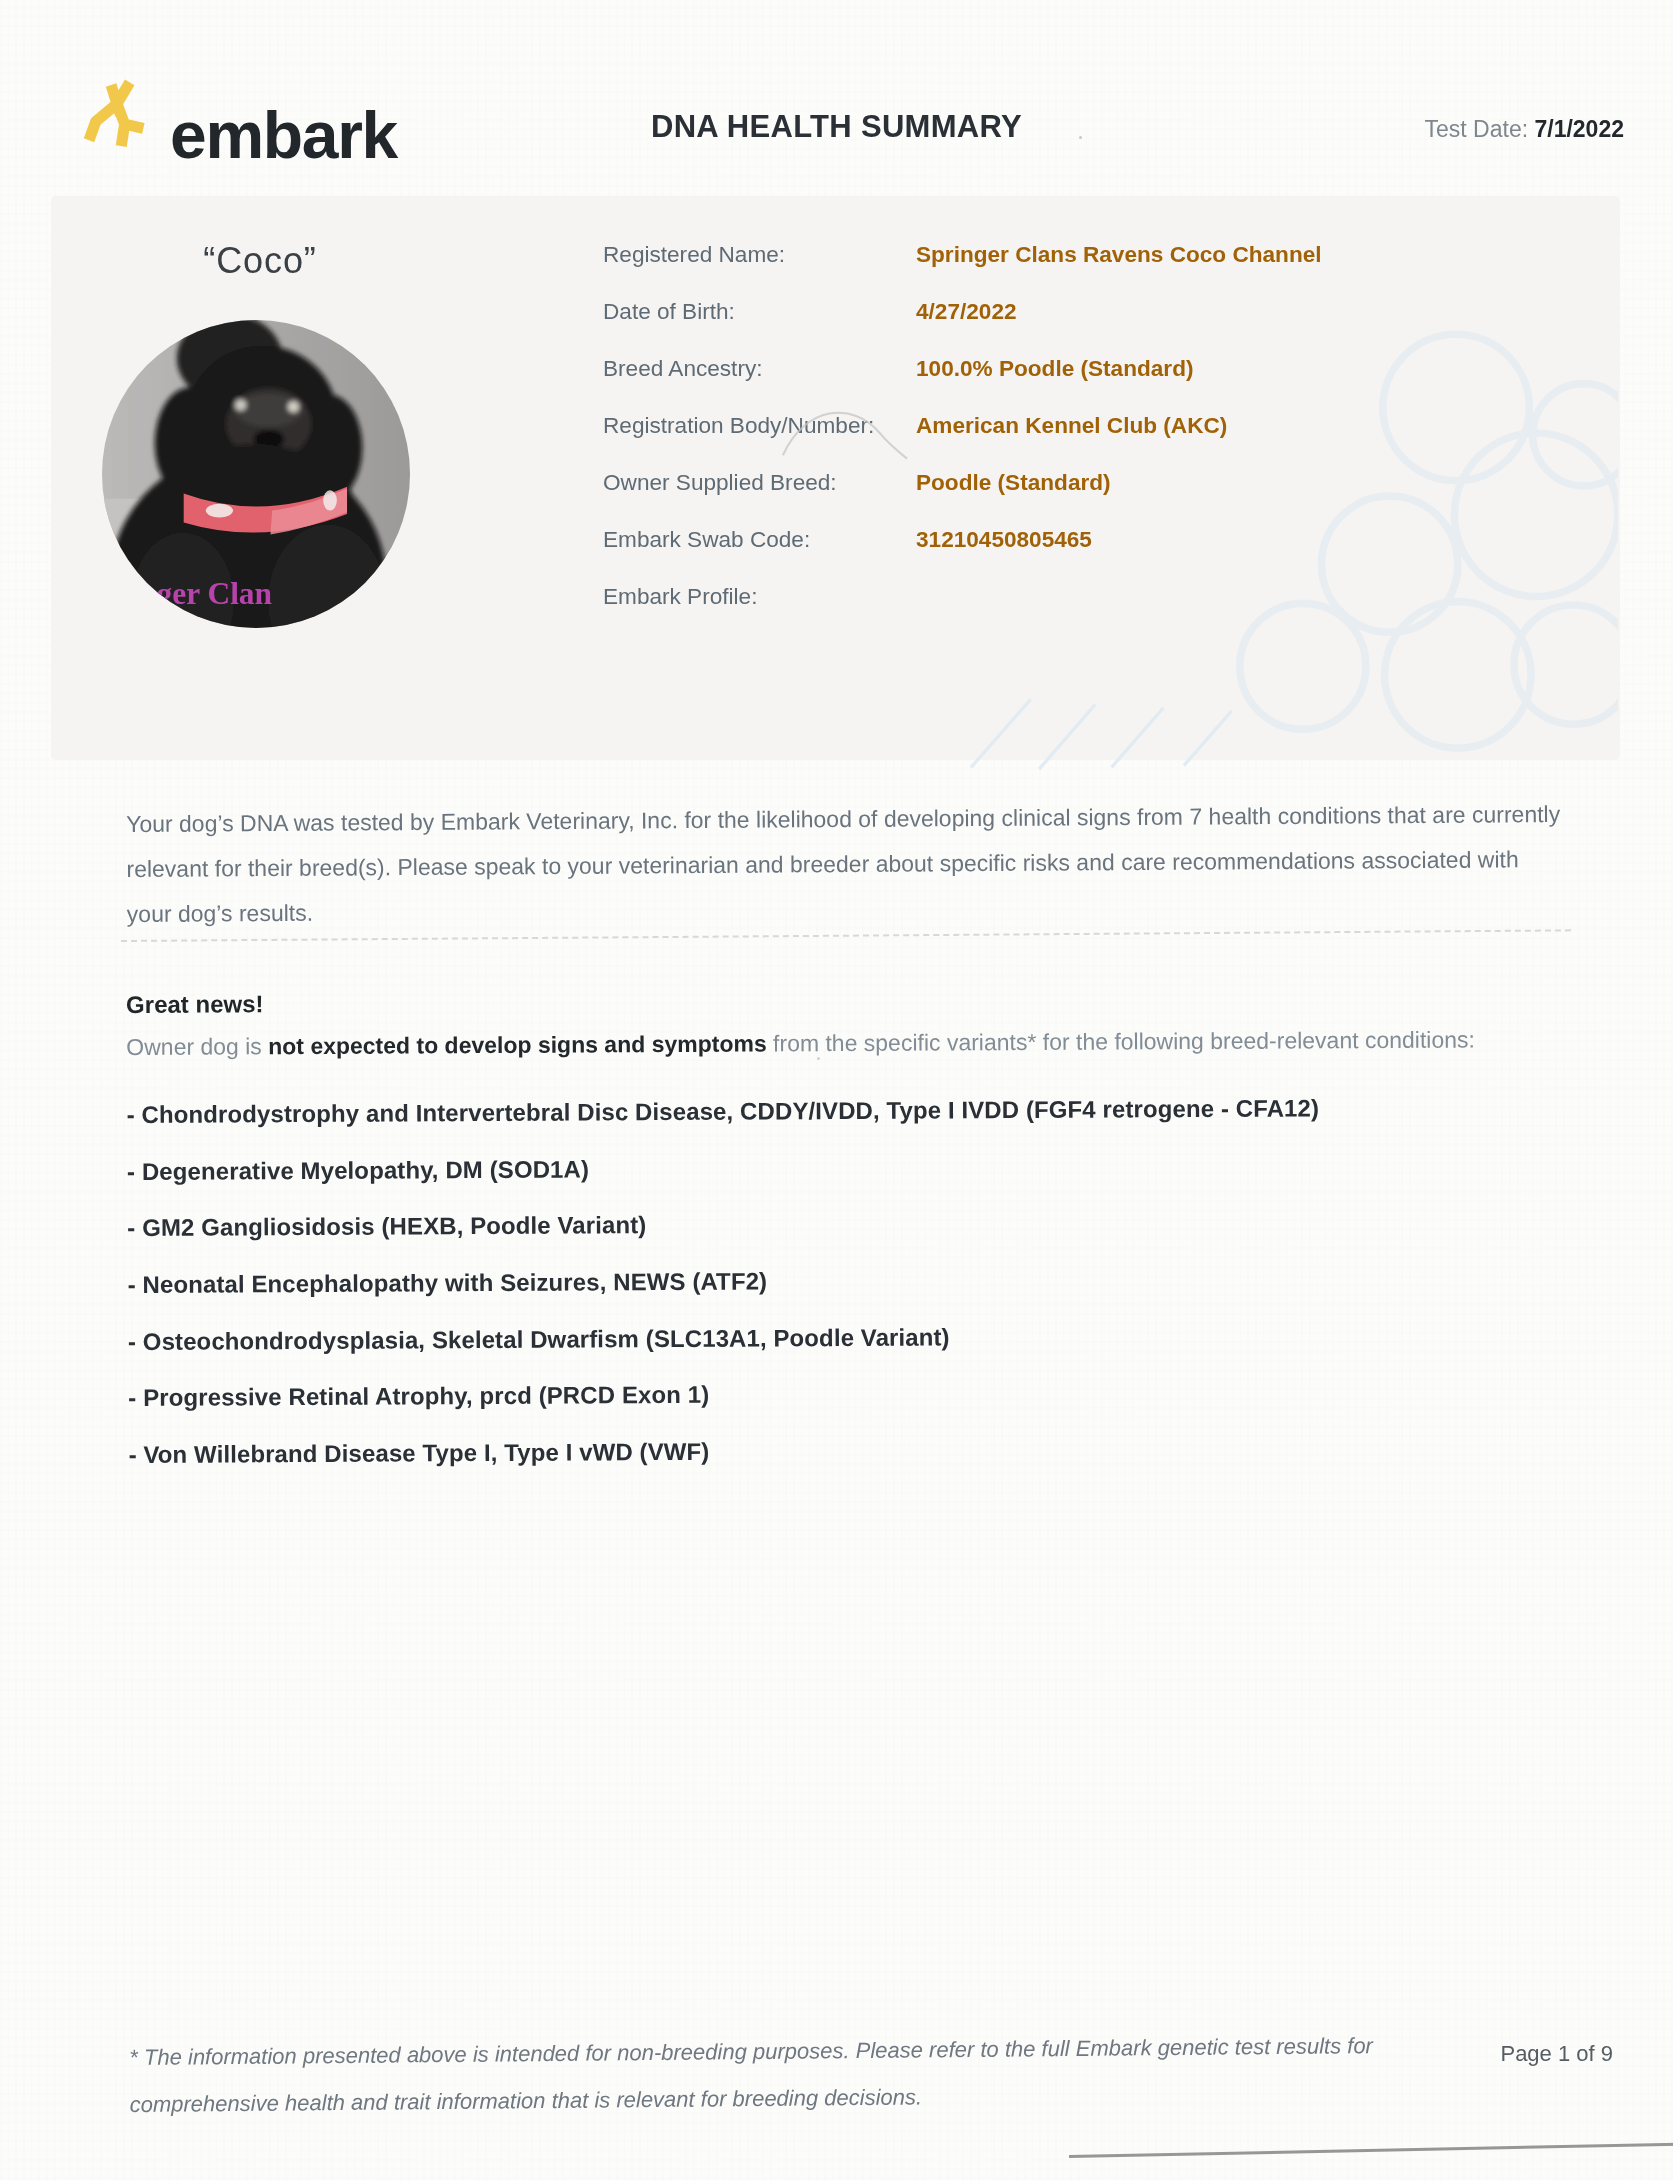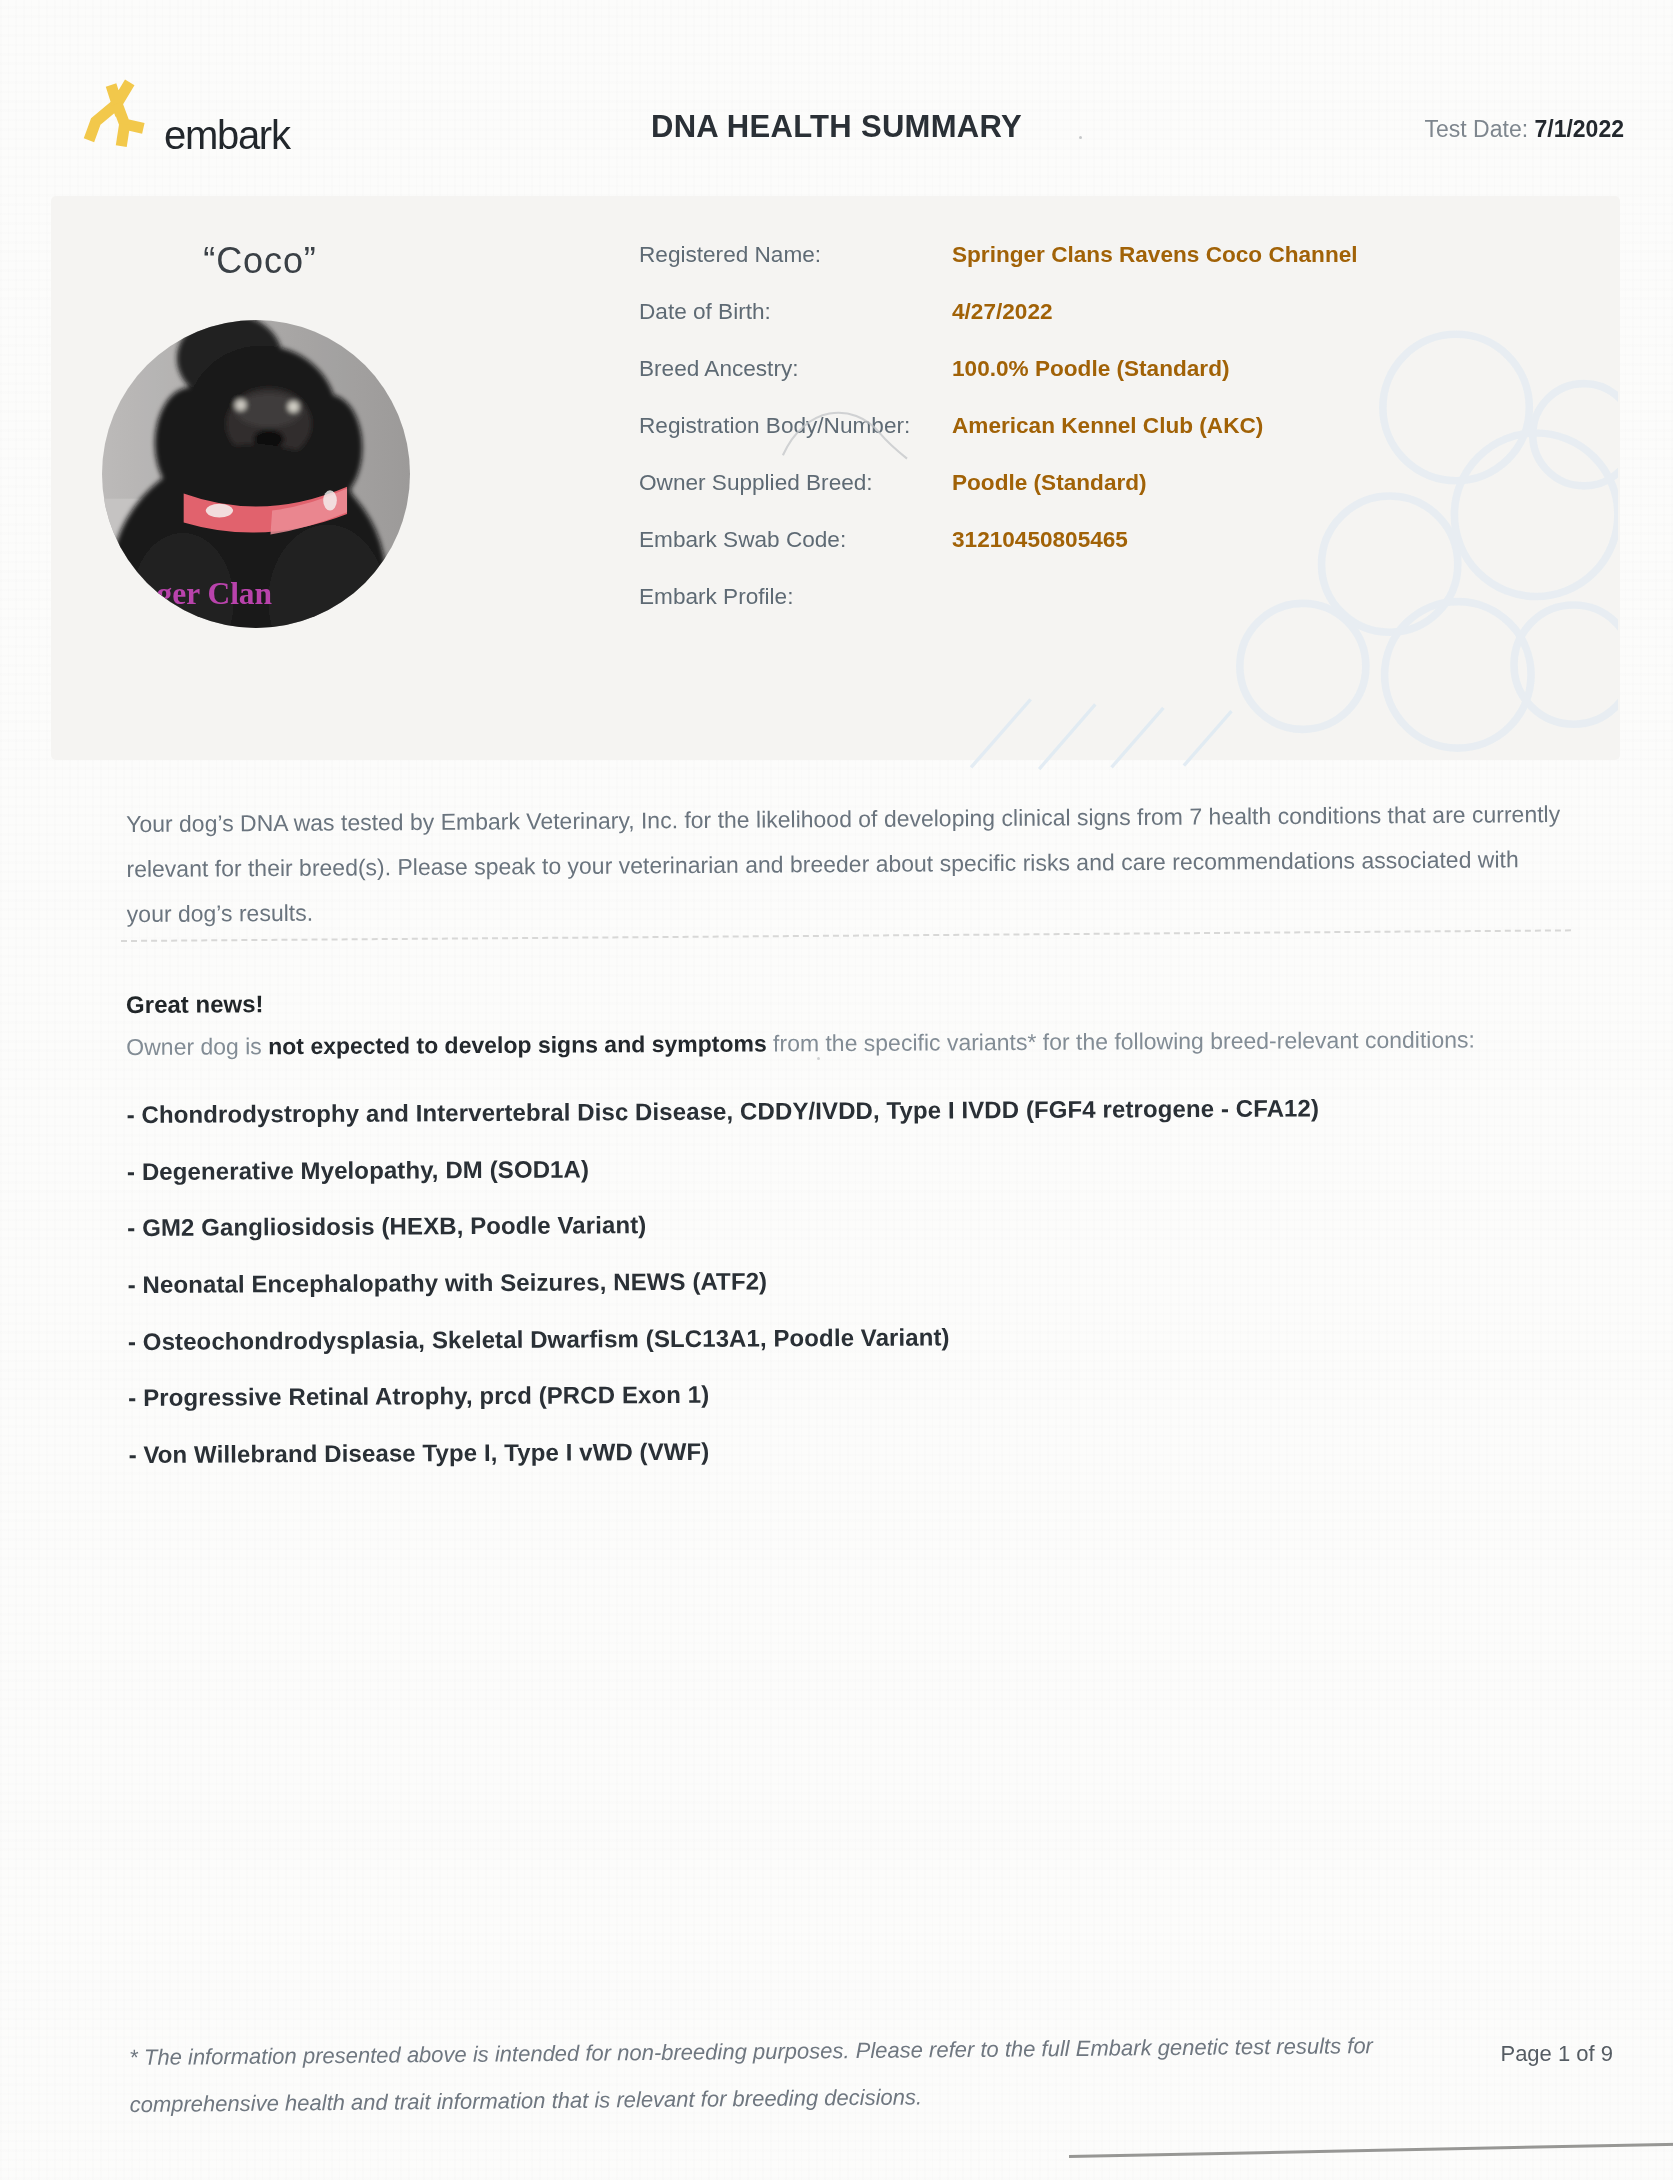--- a/index.html
+++ b/index.html
@@ -5,36 +5,36 @@
   html,body{margin:0;padding:0;width:1674px;height:2181px;overflow:hidden;
     background:#fbfbfa;font-family:"Liberation Sans",sans-serif;}
   .page{position:absolute;inset:0;
     background:
       repeating-linear-gradient(90deg, rgba(90,90,100,0.012) 0 1.7px, transparent 1.7px 7.7px),
       repeating-linear-gradient(0deg, rgba(120,120,130,0.010) 0 2.6px, transparent 2.6px 9.4px),
       #fcfcfb;}
   
   .brand{position:absolute;left:83px;top:78px;display:flex;align-items:flex-end;}
   .brand svg{display:block;}
-  .brand-name{font-size:40px;font-weight:normal;color:#22272c;letter-spacing:-1.3px;
-    line-height:49px;margin-left:13px;}
+  .brand-name{font-size:66px;font-weight:bold;color:#22272c;letter-spacing:-1.3px;
+    line-height:49px;margin-left:19px;}
   .doc-title{position:absolute;left:0;right:0;top:109px;text-align:center;
     font-size:31px;font-weight:bold;color:#2a3036;letter-spacing:0.3px;}
   .test-date{position:absolute;right:49px;top:116px;font-size:23px;}
   .test-date .lbl{color:#7e868e;}
   .test-date .val{color:#23282e;font-weight:bold;}
   
   .panel{position:absolute;left:51px;top:196px;width:1569px;height:564px;
     background:#f5f4f2;border-radius:5.1px;}
   .dog-name{position:absolute;left:55px;top:44px;width:308px;text-align:center;
     font-size:36px;color:#3a4046;letter-spacing:0.9px;}
   .photo{position:absolute;left:51px;top:124px;width:308px;height:308px;}
   .fields{position:absolute;left:552px;top:44px;display:flex;flex-direction:column;gap:28px;}
   .field-row{display:flex;font-size:22.6px;line-height:29px;}
-  .field-row .f-label{flex:0 0 313px;color:#5e6a74;margin-left:36px;}
+  .field-row .f-label{flex:0 0 313px;color:#5e6a74;}
   .field-row .f-value{color:#a16207;font-weight:bold;}
   .watermark{position:absolute;right:1.7px;top:111px;opacity:0.75;}
   .whiskers{position:absolute;left:869px;top:498px;}
   .squiggle{position:absolute;left:720px;top:203px;}
   
   .intro{position:absolute;left:126px;top:802px;width:1482px;font-size:23px;
     line-height:45px;color:#6a747e;transform:rotate(-0.4deg);transform-origin:left top;}
   .divider{position:absolute;left:121px;top:940px;width:1450px;height:0;
     border-top:2.6px dashed #d8d8d7;transform:rotate(-0.42deg);transform-origin:left top;}
   .results{position:absolute;left:126px;top:991px;width:1482px;

